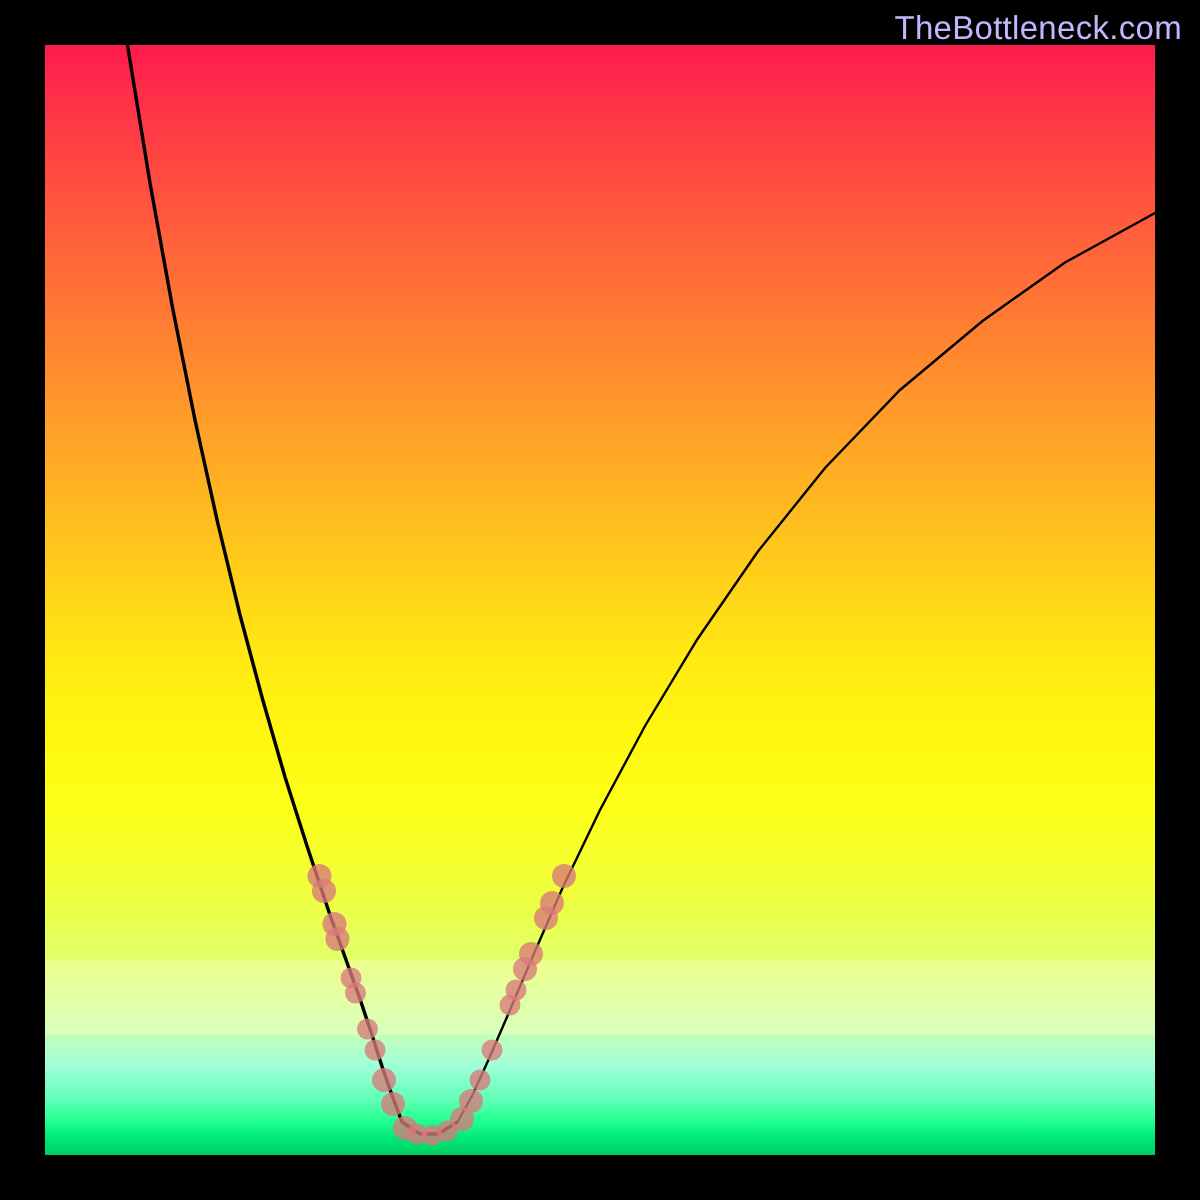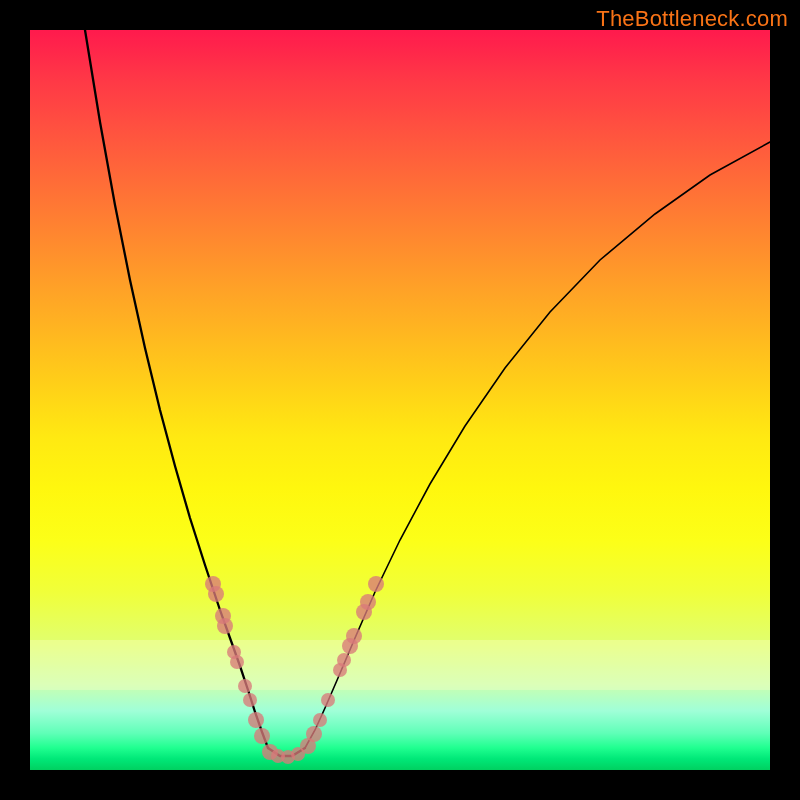--- a/index.html
+++ b/index.html
@@ -43,21 +43,21 @@
     width: 100%;
     background: rgba(255,255,200,0.35);
   }
   .watermark {
     position: absolute;
     top: 6px;
     right: 12px;
     font-family: Arial, Helvetica, sans-serif;
     font-size: 22px;
     font-weight: 500;
-    color: #f97316;
+    color: #c4b5fd;
     letter-spacing: 0.2px;
   }
   svg.curve {
     position: absolute;
     left: 0; top: 0;
     width: 100%;
     height: 100%;
     overflow: visible;
   }
   .curve-path {

